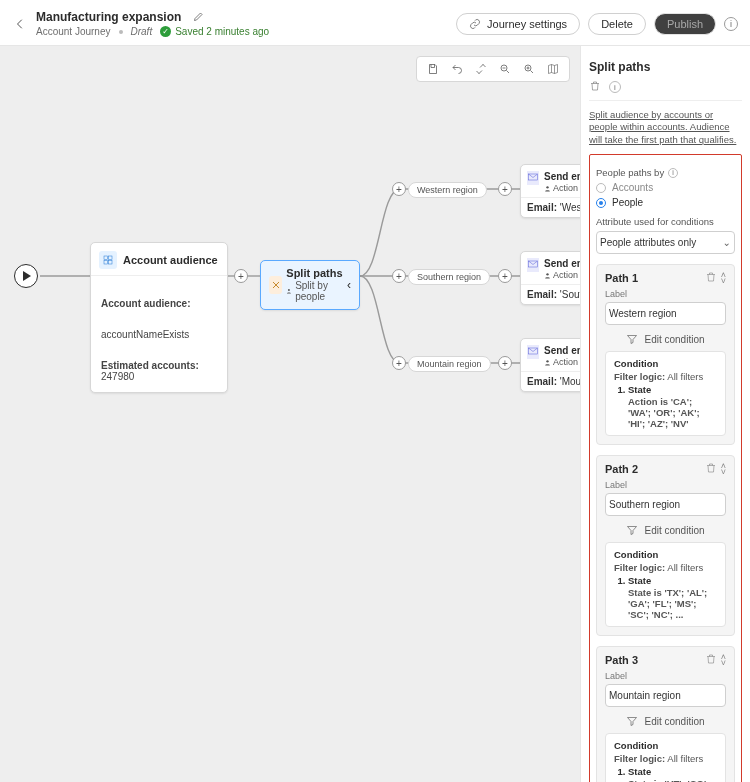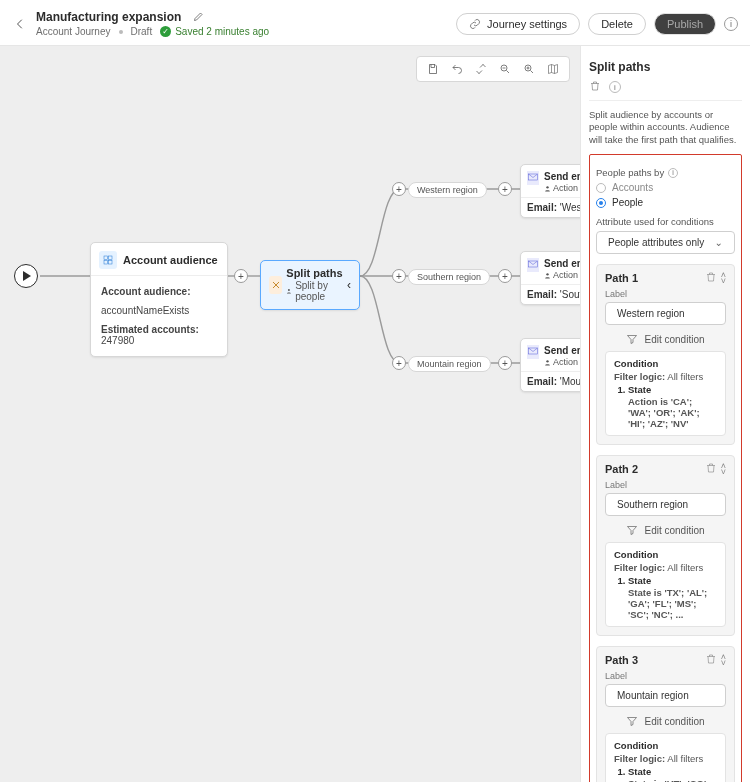--- a/index.html
+++ b/index.html
@@ -24,21 +24,21 @@
   .back-arrow {
     width: 16px; height: 16px;
     display:flex; align-items:center; justify-content:center;
     cursor:pointer;
   }
   .title-col { display:flex; flex-direction:column; gap:2px; }
   .title-row { display:flex; align-items:center; gap:12px; }
   .title-row .title { font-weight:700; font-size:12px; }
   .subtitle-row { display:flex; align-items:center; gap:8px; font-size:10px; color:#6e6e6e; }
   .dot-sep { width:4px;height:4px;border-radius:50%;background:#bbb; }
-  .status-badge { color:#6e6e6e; }
+  .status-badge { color:#6e6e6e; font-style:italic; }
   .saved { display:flex; align-items:center; gap:4px; color:#3b8132;}
   .saved-check { width:11px;height:11px;border-radius:50%;background:#2d9d3a;display:flex;align-items:center;justify-content:center;color:#fff;font-size:8px;}
   .top-actions { margin-left:auto; display:flex; align-items:center; gap:8px; }
   .btn {
     border:1px solid #d0d0d0; border-radius:14px;
     padding:4px 12px; font-size:11px; background:#fff; cursor:pointer;
     display:flex; align-items:center; gap:6px;
   }
   .btn.publish { background:#404040; color:#a8a8a8; border-color:#e4e4e4; cursor:default;}
   .info-circ {
@@ -65,21 +65,21 @@
     border-radius:5px;
     box-shadow: 0 1px 2px rgba(0,0,0,0.08);
   }
   .node.audience { left:90px; top:196px; width:138px; padding:0 0 8px 0;}
   .node .hdr { display:flex; align-items:center; gap:6px; padding:8px 8px 6px 8px; font-weight:700; font-size:11px;}
   .node .icon-sq { width:18px;height:18px;border-radius:3px;display:flex;align-items:center;justify-content:center;}
   .icon-aud { background:#e5f2ff; color:#1d74d4;}
   .icon-split { background:#fdeedd; color:#c68a2e;}
   .icon-email { background:#e9eafc; color:#5258d6;}
   .node .body { padding: 2px 10px 2px 10px; font-size:10px; color:#444; border-top:1px solid #eee;}
-  .node .body div { margin-top:8px; }
+  .node .body div { margin-top:20px; }
   .node.split {
     left:260px; top:214px; width:100px; padding:6px 8px 6px 8px;
     border:1.5px solid #5aa9ff; background:#eaf4ff;
     display:flex; align-items:center; gap:4px;
   }
   .node.split .split-col { display:flex; flex-direction:column; line-height:1.15;}
   .node.split .split-title { font-weight:700;}
   .node.split .split-sub { font-size:10px; color:#555; display:flex; gap:3px; align-items:center;}
   .node.split .chev { margin-left:auto; font-size:12px;}
   .label-chip {
@@ -120,32 +120,32 @@
   .canvas-toolbar .tbtn { width:14px;height:14px;display:flex;align-items:center;justify-content:center;font-size:12px;color:#555;cursor:pointer;}
 
   
   .side {
     position:absolute; right:0; top:0; width:170px; bottom:0;
     background:#fff; border-left:1px solid #e6e6e6;
     overflow-y:auto;
     padding: 10px 8px 20px 8px;
   }
   .side h3 { margin:4px 0 6px 0; font-size:12px; font-weight:700;}
-  .side-desc { font-size:9.5px; color:#555; line-height:1.3; border-top:1px solid #eee; padding-top:8px;}
+  .side-desc { font-size:9.5px; color:#555; line-height:1.3; border-top:1px solid #eee; padding-top:8px;text-decoration:underline;}
   .trash-row { display:flex; gap:8px; align-items:center; color:#888; margin:4px 0 6px 0;}
   .config-box { border:1.5px solid #d23a2b; border-radius:2px; padding:6px 6px 8px 6px; margin-top:8px; }
   .radio-row { display:flex; align-items:center; gap:6px; font-size:10px; color:#888; margin:4px 0;}
   .radio-row.sel { color:#2c2c2c; }
   .radio { width:10px;height:10px;border-radius:50%;border:1.5px solid #bbb; position:relative;}
   .radio.sel { border-color:#2680eb; }
   .radio.sel::after{content:"";position:absolute;inset:2px;border-radius:50%;background:#2680eb;}
   .sec-label { font-size:9.5px; color:#555; margin-top:6px; display:flex; gap:4px; align-items:center;}
   .sel-input, .txt-input {
     width:100%; border:1px solid #cfcfcf; border-radius:4px;
-    padding:5px 11px; font-size:10px; color:#333; background:#fff;
+    padding:5px 3px; font-size:10px; color:#333; background:#fff;
     display:flex; align-items:center; justify-content:space-between;
   }
   .chev-d { font-size:10px; color:#666;}
   .path-card {
     background:#f5f5f5; border:1px solid #e3e3e3; border-radius:4px;
     padding:6px 8px 8px 8px; margin-top:10px;
   }
   .path-head { display:flex; align-items:center;}
   .path-head .pt { font-weight:700; font-size:11px;}
   .path-head .act { margin-left:auto; display:flex; gap:6px; color:#888;}

